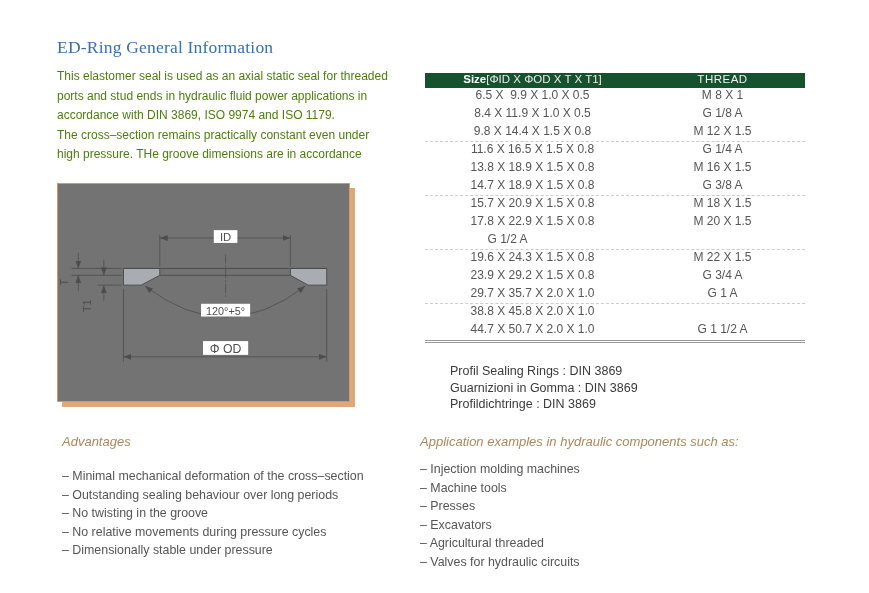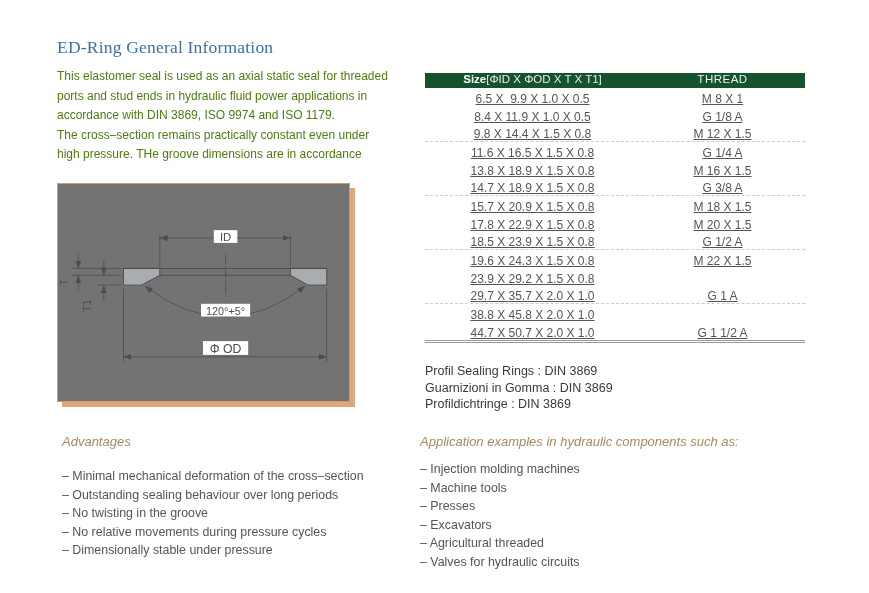--- a/index.html
+++ b/index.html
@@ -27,27 +27,27 @@
 
   
   .size-table { position:absolute; left:425px; top:73px; width:380px;
     font-size:12px; color:#555; border-bottom:3px double #999; }
   .thead { display:flex; background:#14532d; height:15px; align-items:flex-start;
     font-size:11.5px; }
   .th { text-align:center; }
   .th-size { width:215px; color:#ececec; }
   .th-size .b { color:#fff; font-weight:bold; }
   .th-thread { width:165px; color:#f0f0f0; letter-spacing:.5px; }
-  .trow { display:flex; height:18px; align-items:flex-end;text-decoration:underline; }
+  .trow { display:flex; height:18px; align-items:flex-start; }
   .trow.group-end { border-bottom:1px dashed #ccc; }
   .cell { text-align:center; }
   .cell-size { width:215px; white-space:pre; }
   .cell-thread { width:165px; }
 
-  .notes { position:absolute; left:425px; top:363px;
+  .notes { position:absolute; left:450px; top:363px;
     font-size:12.5px; line-height:16.5px; color:#3a3a3a; }
 
   .section-heading { font-size:13px; font-style:italic; color:#a8885f; }
   .bullet-list { list-style:none; margin-top:18px;
     font-size:12.4px; line-height:18.6px; color:#555; }
   .advantages { position:absolute; left:62px; top:434px; width:360px; }
   .applications { position:absolute; left:420px; top:434px; width:400px; }
   .applications .bullet-list { margin-top:11px; }
 </style>
 </head>
@@ -140,29 +140,29 @@
       </div>
     <div class="trow">
         <div class="cell cell-size">15.7 X 20.9 X 1.5 X 0.8</div>
         <div class="cell cell-thread">M 18 X 1.5</div>
       </div>
     <div class="trow">
         <div class="cell cell-size">17.8 X 22.9 X 1.5 X 0.8</div>
         <div class="cell cell-thread">M 20 X 1.5</div>
       </div>
     <div class="trow group-end">
-        <div class="cell cell-size">18.5 X 23.9 X 1.5 X 0.8</div>
         <div class="cell cell-thread">G 1/2 A</div>
       </div>
     <div class="trow">
         <div class="cell cell-size">19.6 X 24.3 X 1.5 X 0.8</div>
         <div class="cell cell-thread">M 22 X 1.5</div>
       </div>
     <div class="trow">
         <div class="cell cell-size">23.9 X 29.2 X 1.5 X 0.8</div>
+        <div class="cell cell-thread">G 3/4 A</div>
       </div>
     <div class="trow group-end">
         <div class="cell cell-size">29.7 X 35.7 X 2.0 X 1.0</div>
         <div class="cell cell-thread">G 1 A</div>
       </div>
     <div class="trow">
         <div class="cell cell-size">38.8 X 45.8 X 2.0 X 1.0</div>
       </div>
     <div class="trow">
         <div class="cell cell-size">44.7 X 50.7 X 2.0 X 1.0</div>

